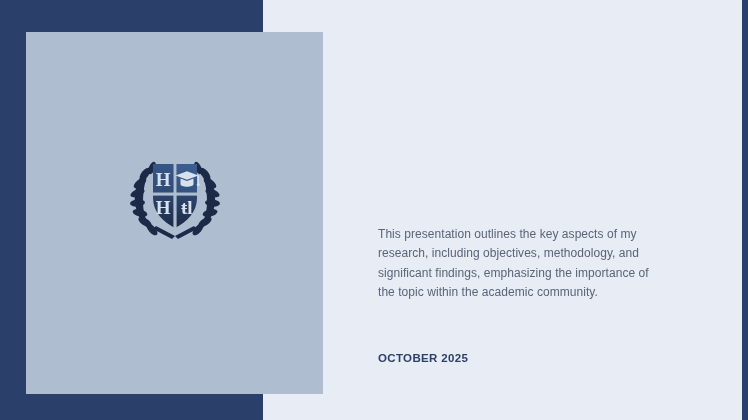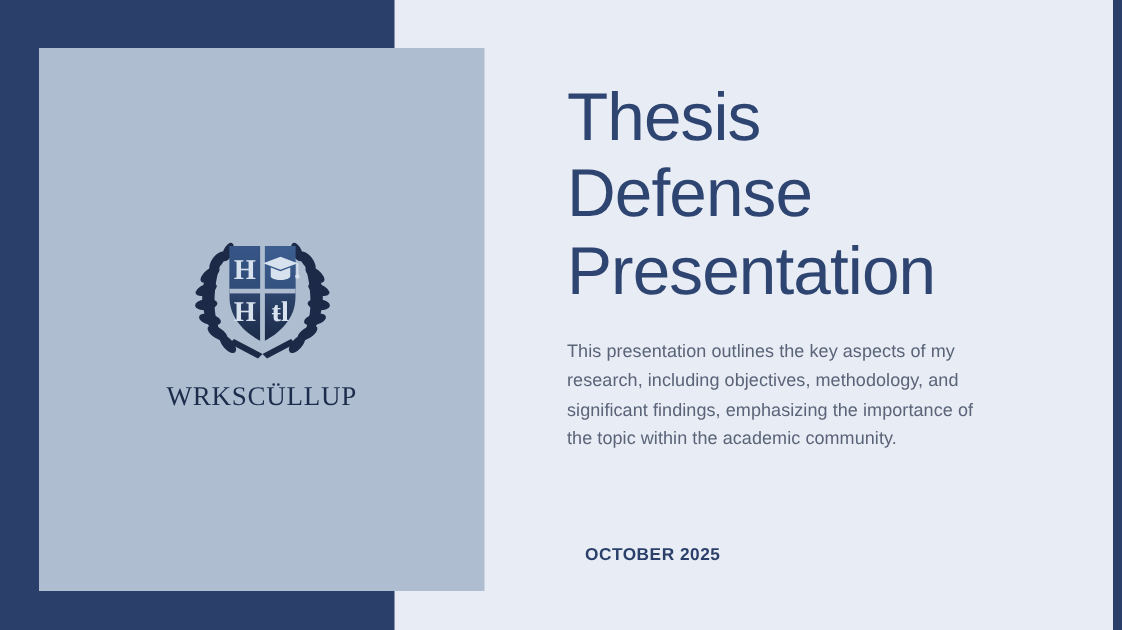--- a/index.html
+++ b/index.html
@@ -117,21 +117,21 @@
     font-size: 12px;
     line-height: 1.62;
     color: #5A6478;
     letter-spacing: 0.05px;
   }
 
   .date {
     position: absolute;
     top: 352px;
     left: 0;
-    margin: 12px;
+    margin: 0;
     font-family: "Liberation Sans", sans-serif;
     font-weight: bold;
     font-size: 11.5px;
     letter-spacing: 0.35px;
     color: #2A3F69;
   }
 </style>
 </head>
 <body>
 
@@ -197,31 +197,25 @@
           <path d="M61.5 28.4 L61.5 34.2 C61.5 35.6 64.4 36.7 68 36.7 C71.6 36.7 74.5 35.6 74.5 34.2 L74.5 28.4 L68 30.9 Z"></path>
           <rect x="78.6" y="25.4" width="1.3" height="8.2" rx="0.6"></rect>
           <circle cx="79.25" cy="34.4" r="1.5"></circle>
         </g>
 
         <text x="44.2" y="64" text-anchor="middle" font-family="Liberation Serif, DejaVu Serif, serif" font-size="19" font-weight="bold" fill="#D8E2EE">H</text>
 
         <text x="67.8" y="64" text-anchor="middle" font-family="Liberation Serif, DejaVu Serif, serif" font-size="19" font-weight="bold" fill="#D8E2EE">ŧl</text>
       </svg>
 
-      <div class="wordmark">Wrkscüllup</div>
     </div>
   </div>
 
   <div class="content">
 
-    <h1 class="title">
-      <span class="tline">Thesis</span>
-      <span class="tline">Defense</span>
-      <span class="tline">Presentation</span>
-    </h1>
 
     <p class="subtitle">This presentation outlines the key aspects of my research, including objectives, methodology, and significant findings, emphasizing the importance of the topic within the academic community.</p>
 
     <p class="date">OCTOBER 2025</p>
   </div>
 
   <div class="right-stripe"></div>
 </div>
 
 </body></html>

